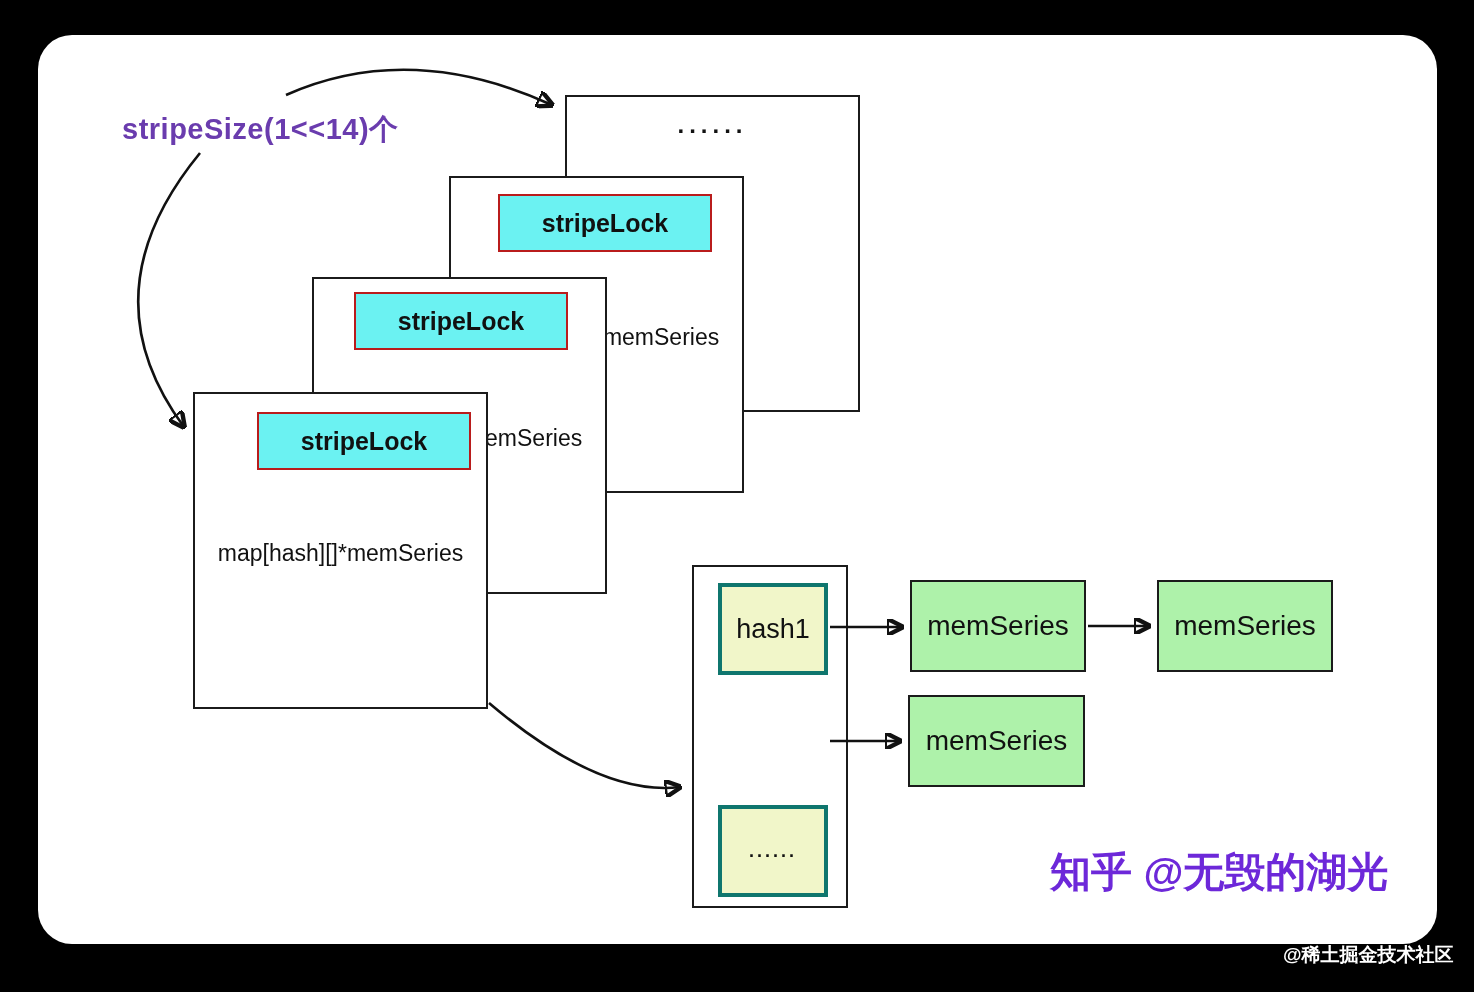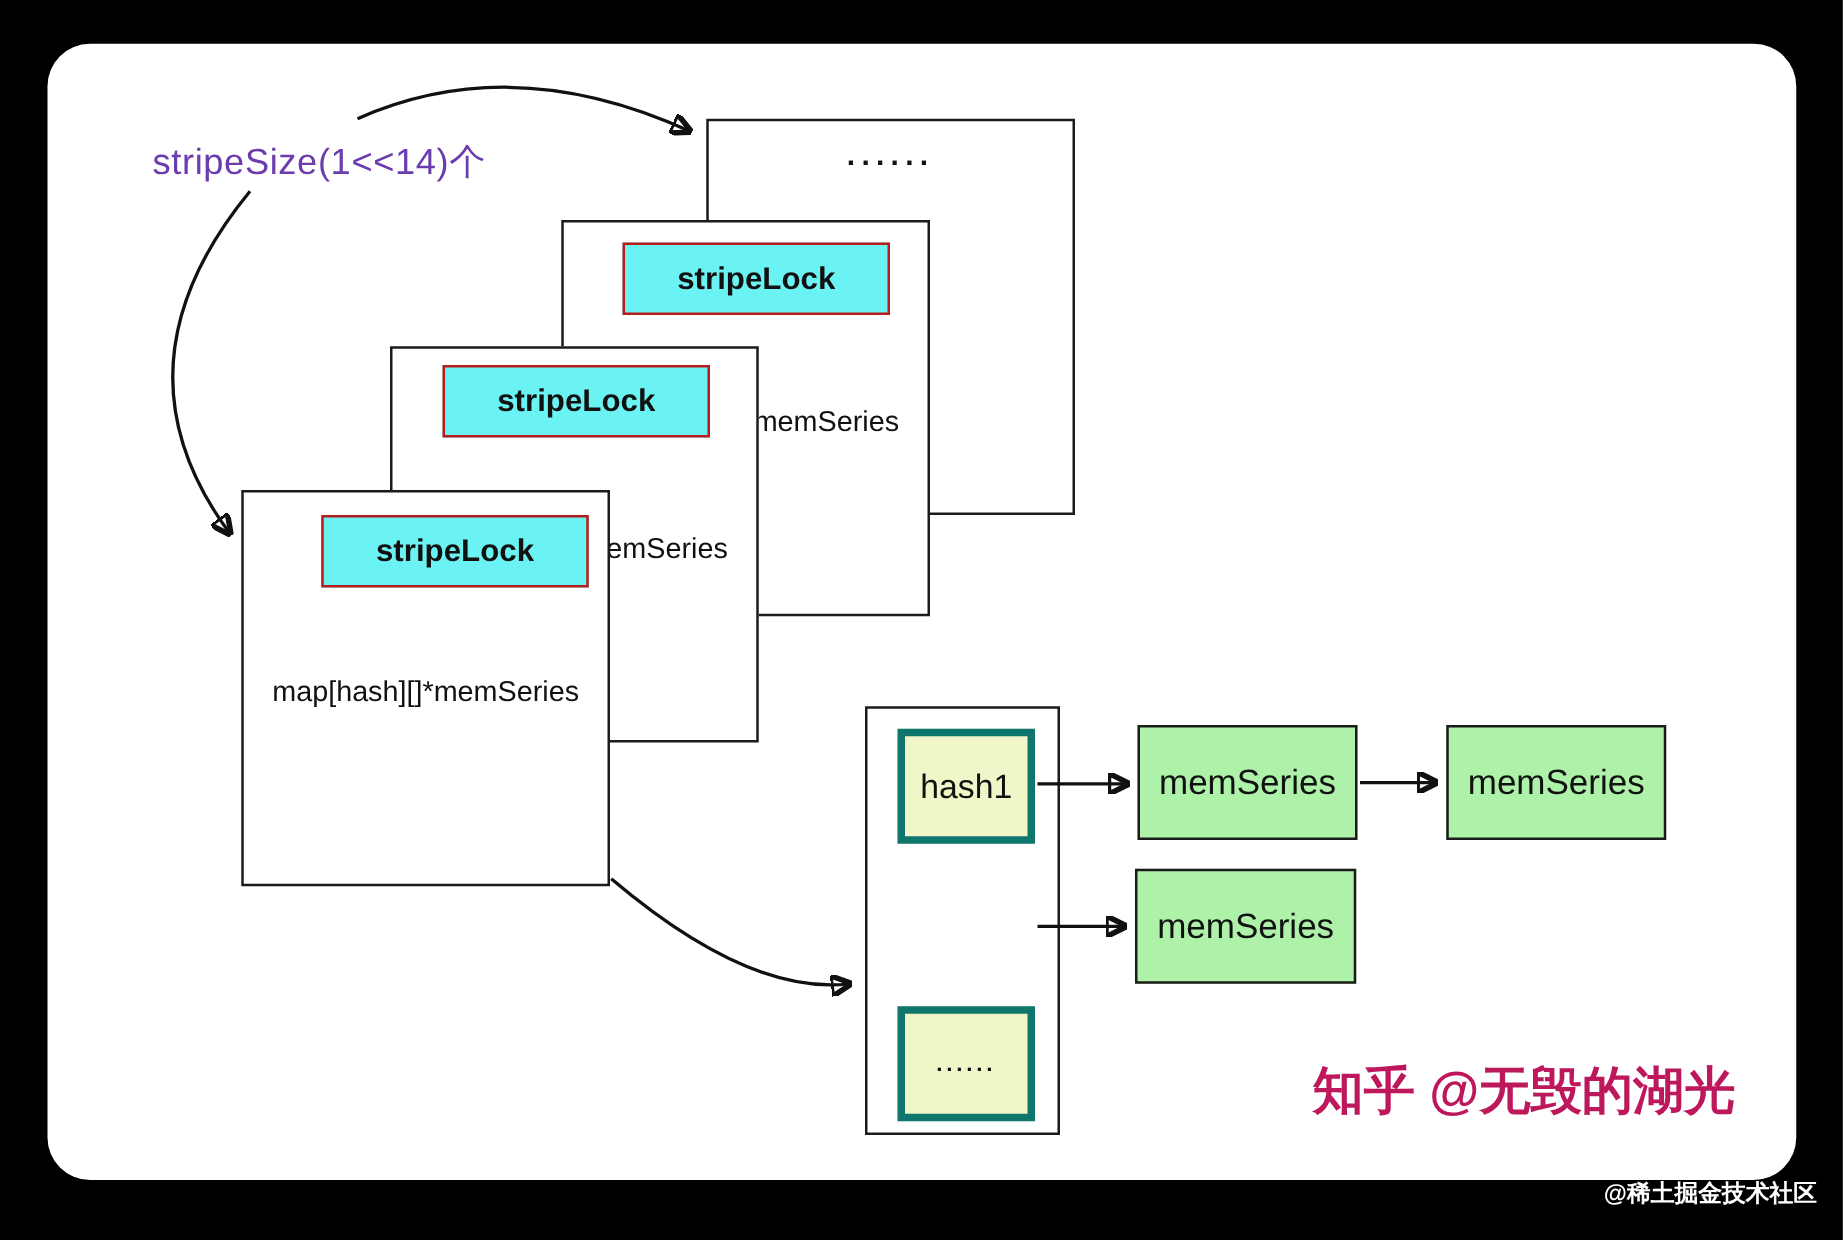--- a/index.html
+++ b/index.html
@@ -25,21 +25,21 @@
     height: 909px;
     background: #ffffff;
     border-radius: 34px;
   }
   
   .stripe-size-label {
     position: absolute;
     left: 84px;
     top: 75px;
     font-size: 29px;
-    font-weight: 400;
+    font-weight: 700;
     color: #6A3CAE;
     letter-spacing: 0.5px;
     white-space: nowrap;
   }
   
   .card {
     position: absolute;
     width: 295px;
     height: 317px;
     background: #ffffff;
@@ -102,21 +102,21 @@
     border: 2px solid #1b1b1b;
     box-sizing: border-box;
     z-index: 5;
   }
   .hash-box {
     position: absolute;
     left: 24px;
     width: 110px;
     height: 92px;
     background: #F1F6C9;
-    border: 6px solid #0f766e;
+    border: 4px solid #0f766e;
     box-sizing: border-box;
     display: flex;
     align-items: center;
     justify-content: center;
     font-size: 27px;
     font-weight: 500;
     color: #111;
   }
   .hash-1 { top: 16px; }
   .hash-2 { top: 129px; }
@@ -153,21 +153,21 @@
     stroke-width: 2.6;
     fill: none;
   }
   
   .wm-zhihu {
     position: absolute;
     left: 1012px;
     top: 810px;
     font-size: 41px;
     font-weight: 700;
-    color: #be185d;
+    color: #6d28d9;
     text-shadow: 1px 1px 0 #ffffff;
     white-space: nowrap;
     z-index: 9;
   }
   .wm-juejin {
     position: absolute;
     left: 1283px;
     top: 942px;
     font-size: 19px;
     font-weight: 600;

